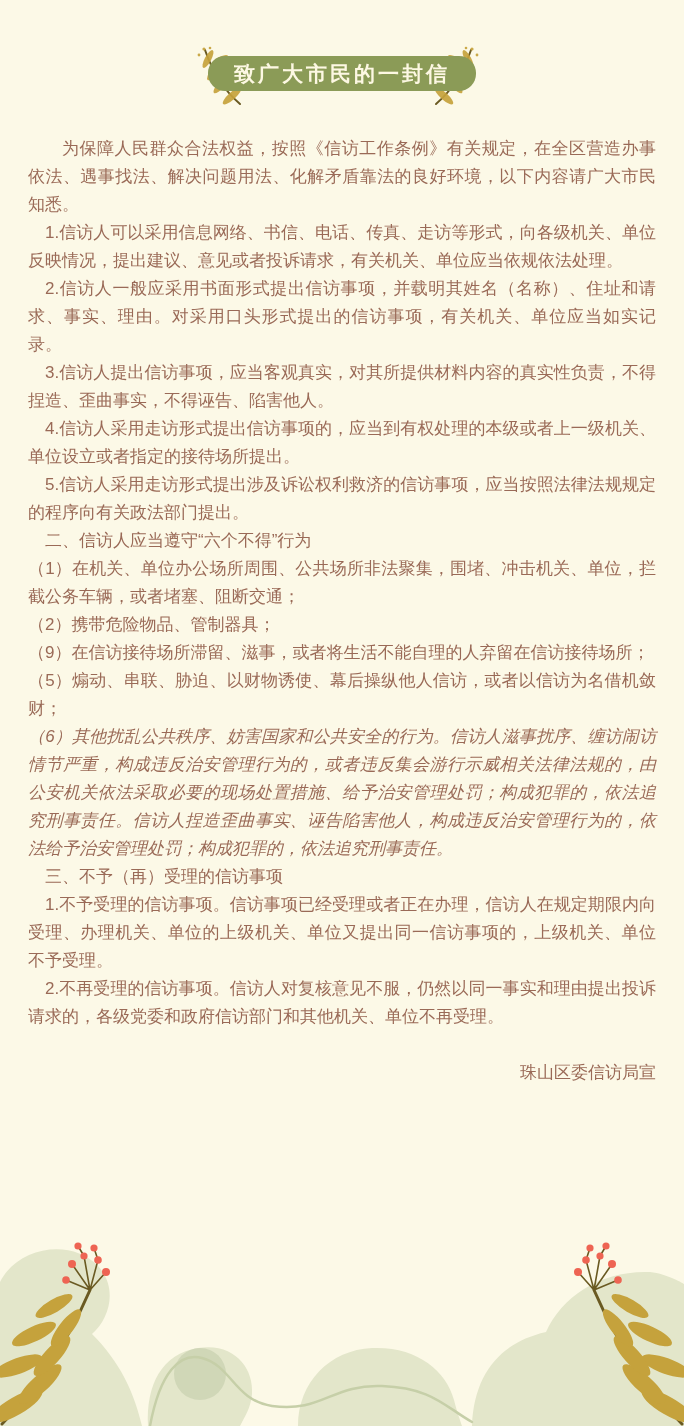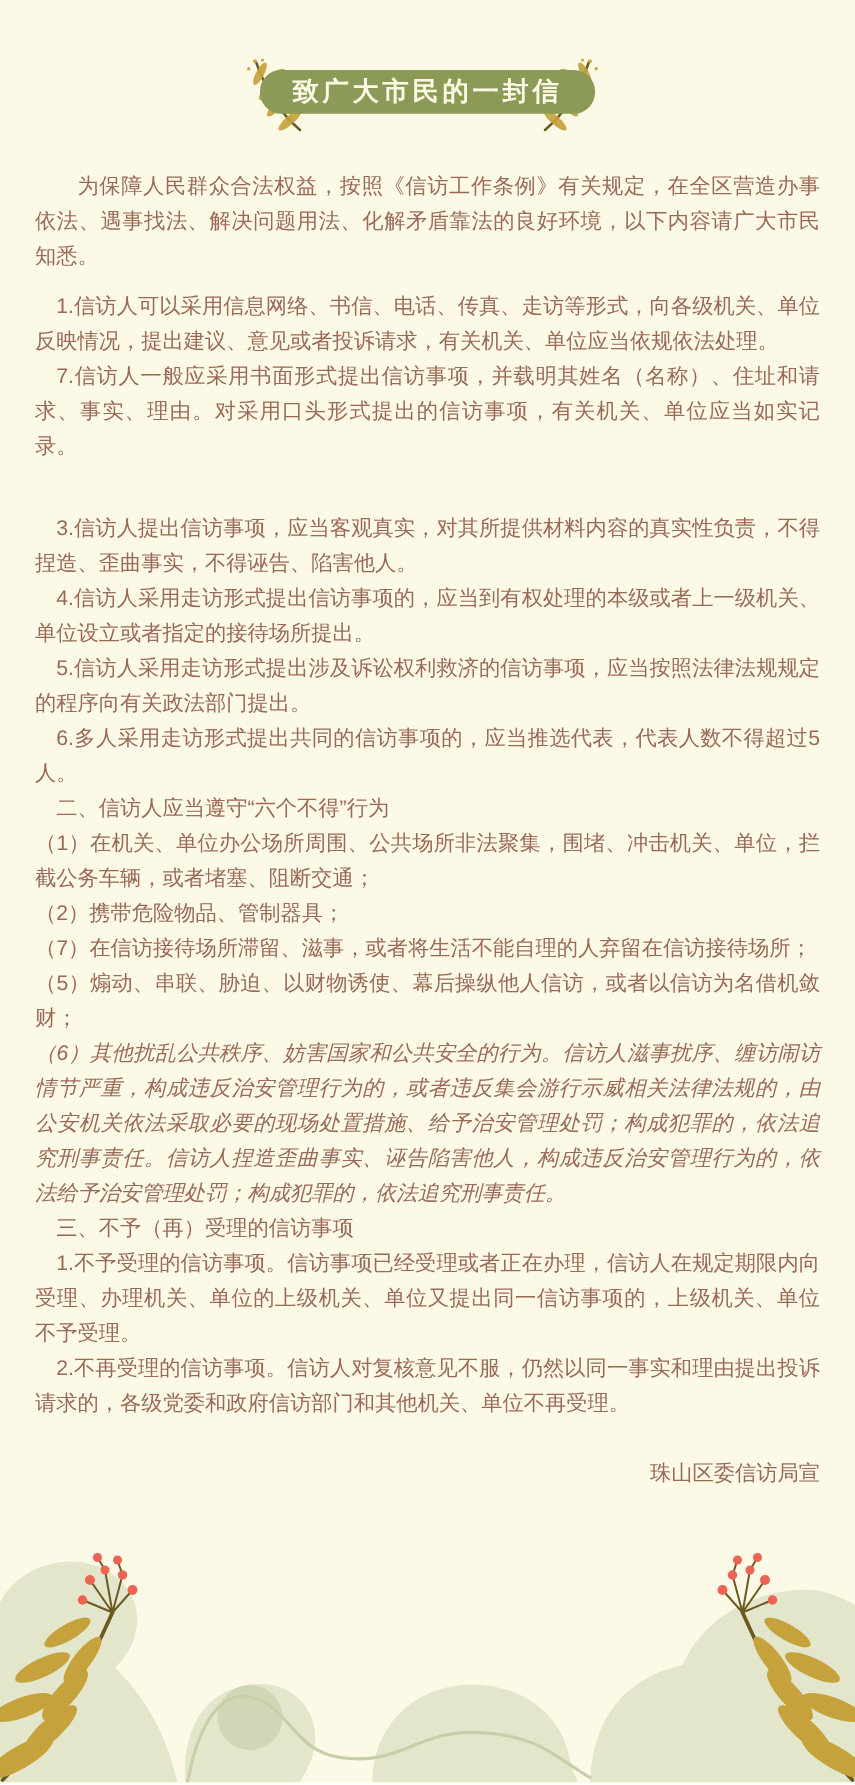--- a/index.html
+++ b/index.html
@@ -109,30 +109,29 @@
       <ellipse class="leaf" cx="24" cy="16" rx="9" ry="3" transform="rotate(28 24 16)"></ellipse>
       <circle class="leaf" cx="40" cy="5" r="1.6"></circle>
         <circle class="leaf" cx="45" cy="11" r="1.4"></circle>
         <circle class="leaf" cx="34" cy="4" r="1.3"></circle>
     </svg>
   </div>
 
   <div class="content">
 
     <p style="text-indent: 2em;">为保障人民群众合法权益，按照《信访工作条例》有关规定，在全区营造办事依法、遇事找法、解决问题用法、化解矛盾靠法的良好环境，以下内容请广大市民知悉。</p>
-      <p style="text-indent: 1em; margin-top: 12px;">1.信访人可以采用信息网络、书信、电话、传真、走访等形式，向各级机关、单位反映情况，提出建议、意见或者投诉请求，有关机关、单位应当依规依法处理。</p>
-      <p style="text-indent: 1em;">7.信访人一般应采用书面形式提出信访事项，并载明其姓名（名称）、住址和请求、事实、理由。对采用口头形式提出的信访事项，有关机关、单位应当如实记录。</p>
-      <p style="text-indent: 1em; margin-top: 38px;">3.信访人提出信访事项，应当客观真实，对其所提供材料内容的真实性负责，不得捏造、歪曲事实，不得诬告、陷害他人。</p>
+      <p style="text-indent: 1em;">1.信访人可以采用信息网络、书信、电话、传真、走访等形式，向各级机关、单位反映情况，提出建议、意见或者投诉请求，有关机关、单位应当依规依法处理。</p>
+      <p style="text-indent: 1em;">2.信访人一般应采用书面形式提出信访事项，并载明其姓名（名称）、住址和请求、事实、理由。对采用口头形式提出的信访事项，有关机关、单位应当如实记录。</p>
+      <p style="text-indent: 1em;">3.信访人提出信访事项，应当客观真实，对其所提供材料内容的真实性负责，不得捏造、歪曲事实，不得诬告、陷害他人。</p>
       <p style="text-indent: 1em;">4.信访人采用走访形式提出信访事项的，应当到有权处理的本级或者上一级机关、单位设立或者指定的接待场所提出。</p>
       <p style="text-indent: 1em;">5.信访人采用走访形式提出涉及诉讼权利救济的信访事项，应当按照法律法规规定的程序向有关政法部门提出。</p>
-      <p style="text-indent: 1em;">6.多人采用走访形式提出共同的信访事项的，应当推选代表，代表人数不得超过5人。</p>
       <p style="text-indent: 1em;">二、信访人应当遵守“六个不得”行为</p>
       <p style="text-indent: 0em;">（1）在机关、单位办公场所周围、公共场所非法聚集，围堵、冲击机关、单位，拦截公务车辆，或者堵塞、阻断交通；</p>
       <p style="text-indent: 0em;">（2）携带危险物品、管制器具；</p>
-      <p style="text-indent: 0em;">（7）在信访接待场所滞留、滋事，或者将生活不能自理的人弃留在信访接待场所；</p>
+      <p style="text-indent: 0em;">（9）在信访接待场所滞留、滋事，或者将生活不能自理的人弃留在信访接待场所；</p>
       <p style="text-indent: 0em;">（5）煽动、串联、胁迫、以财物诱使、幕后操纵他人信访，或者以信访为名借机敛财；</p>
       <p style="text-indent: 0em; font-style: italic;">（6）其他扰乱公共秩序、妨害国家和公共安全的行为。信访人滋事扰序、缠访闹访情节严重，构成违反治安管理行为的，或者违反集会游行示威相关法律法规的，由公安机关依法采取必要的现场处置措施、给予治安管理处罚；构成犯罪的，依法追究刑事责任。信访人捏造歪曲事实、诬告陷害他人，构成违反治安管理行为的，依法给予治安管理处罚；构成犯罪的，依法追究刑事责任。</p>
       <p style="text-indent: 1em;">三、不予（再）受理的信访事项</p>
       <p style="text-indent: 1em;">1.不予受理的信访事项。信访事项已经受理或者正在办理，信访人在规定期限内向受理、办理机关、单位的上级机关、单位又提出同一信访事项的，上级机关、单位不予受理。</p>
       <p style="text-indent: 1em;">2.不再受理的信访事项。信访人对复核意见不服，仍然以同一事实和理由提出投诉请求的，各级党委和政府信访部门和其他机关、单位不再受理。</p>
       <div class="signature">珠山区委信访局宣</div>
   </div>
 
   <svg class="decoration" width="684" height="192" viewBox="0 0 684 192">
 

